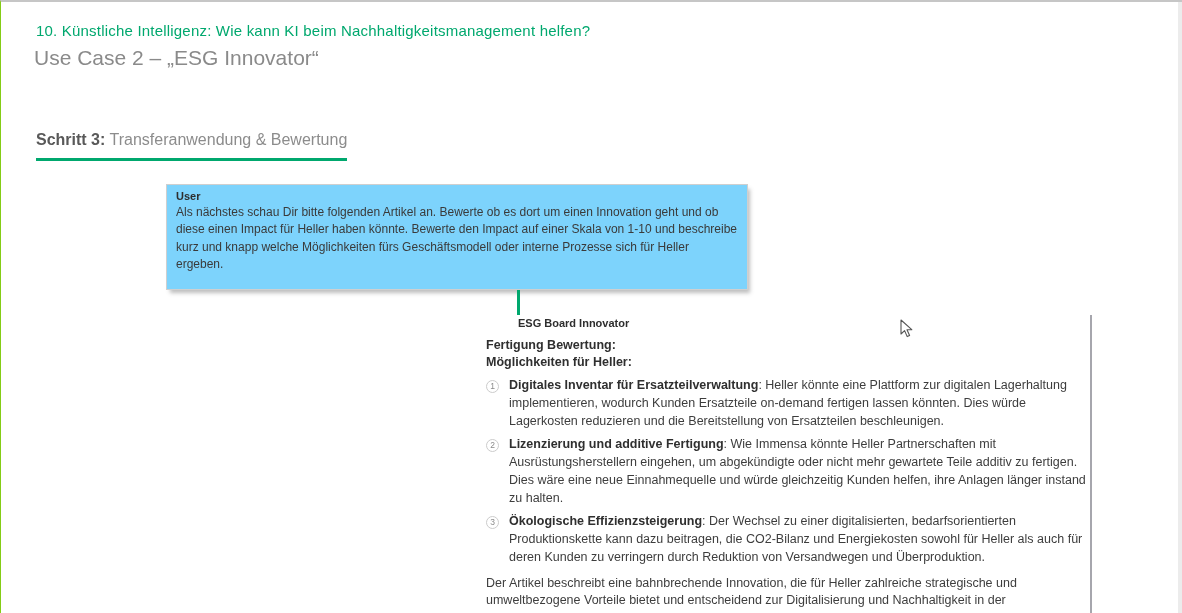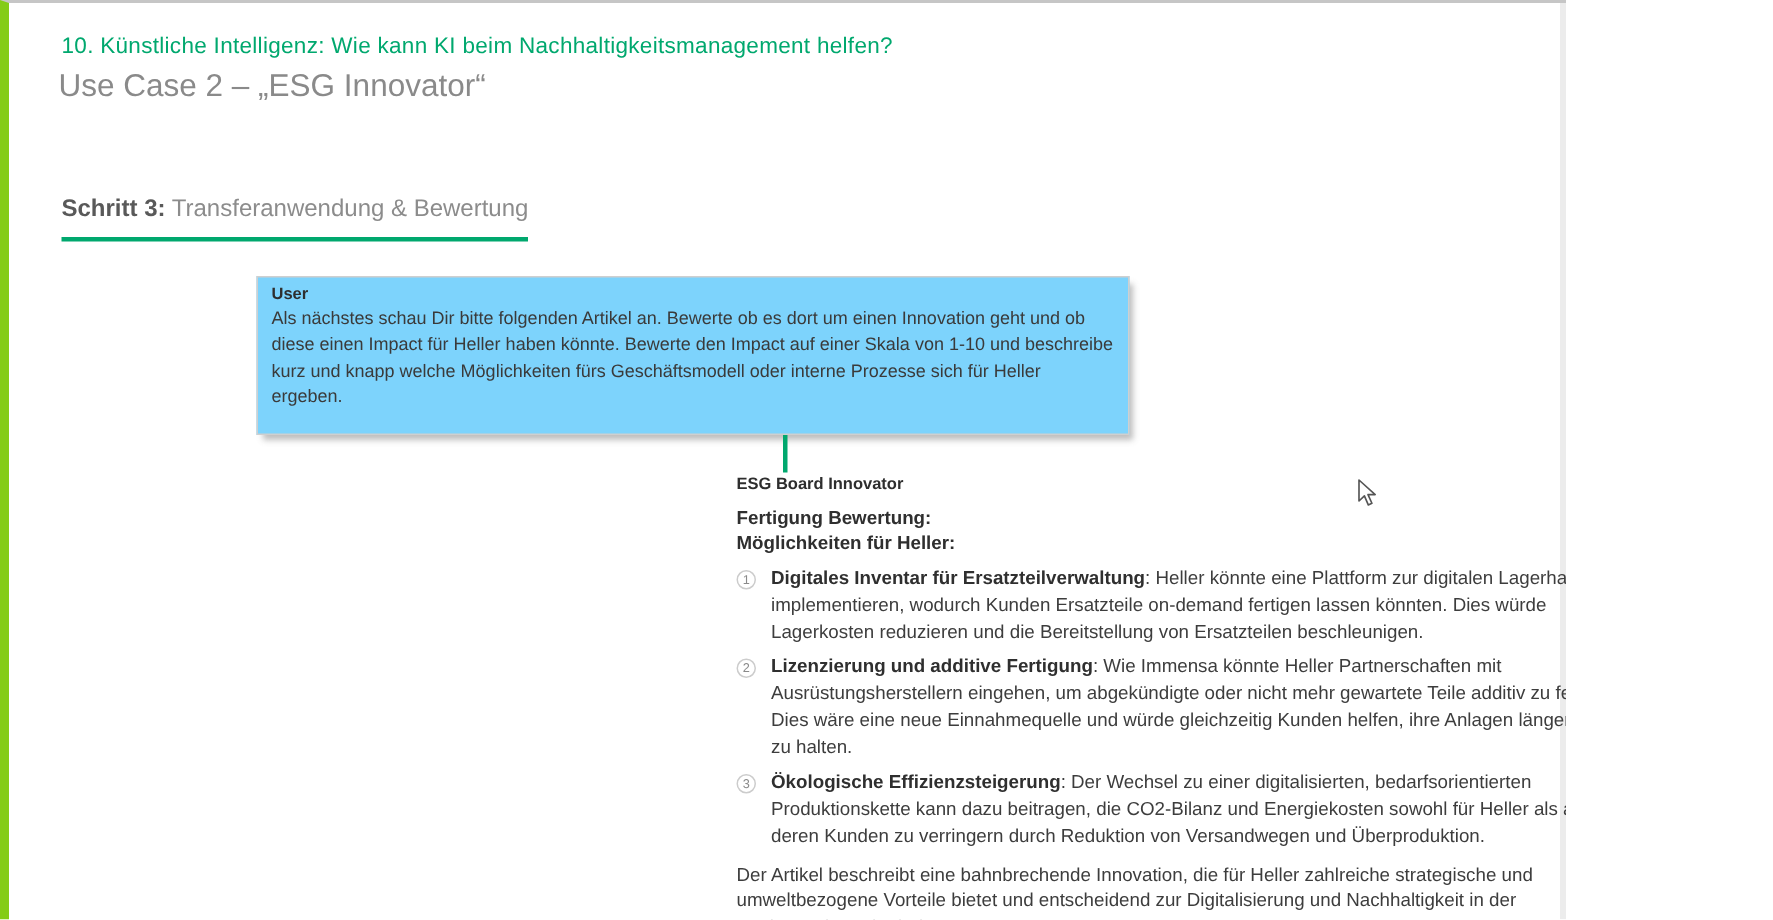--- a/index.html
+++ b/index.html
@@ -1,23 +1,23 @@
 <!DOCTYPE html>
 <html><head>
 <meta charset="utf-8">
 <style>
   * { margin:0; padding:0; box-sizing:border-box; }
   html,body { background:#ffffff; }
   body { font-family:"Liberation Sans", sans-serif; }
 
   .slide {
-    position:relative; width:1044px; height:613px;
+    position:relative; width:1182px; height:613px;
     background:#ffffff; overflow:hidden;
     border-top:2px solid #c6c6c6;
-    border-left:6px solid #84cc16;
+    border-left:1px solid #84cc16;
   }
   .right-edge {
     position:absolute; top:0; right:0; width:4px; height:100%;
     background:#ececec;
   }
 
   .kicker {
     position:absolute; left:35px; top:20px;
     font-size:15px; font-weight:400; color:#00a86e;
     letter-spacing:0.2px;
@@ -47,21 +47,21 @@
 
   .connector {
     position:absolute; left:516px; top:288px; width:3px; height:25px;
     background:#00a86e;
   }
 
   .response {
     position:absolute; left:485px; top:314px; width:601px;
     font-size:12.5px; line-height:1.42; color:#3d3d3d;
   }
-  .response .sender { margin-bottom:5px; }
+  .response .sender { margin-bottom:5px;margin-left:32px; }
   .b { font-weight:bold; color:#2f2f2f; }
 
   .rlist { list-style:none; margin-top:5px; }
   .rlist li { position:relative; padding-left:23px; margin-bottom:6px; }
   .num-badge {
     position:absolute; left:0; top:3px;
     width:13px; height:13px; border:1px solid #cccccc; border-radius:50%;
     font-size:8.5px; color:#8a8a8a; text-align:center; line-height:11px;
   }
   .closing { margin-top:8px; }

